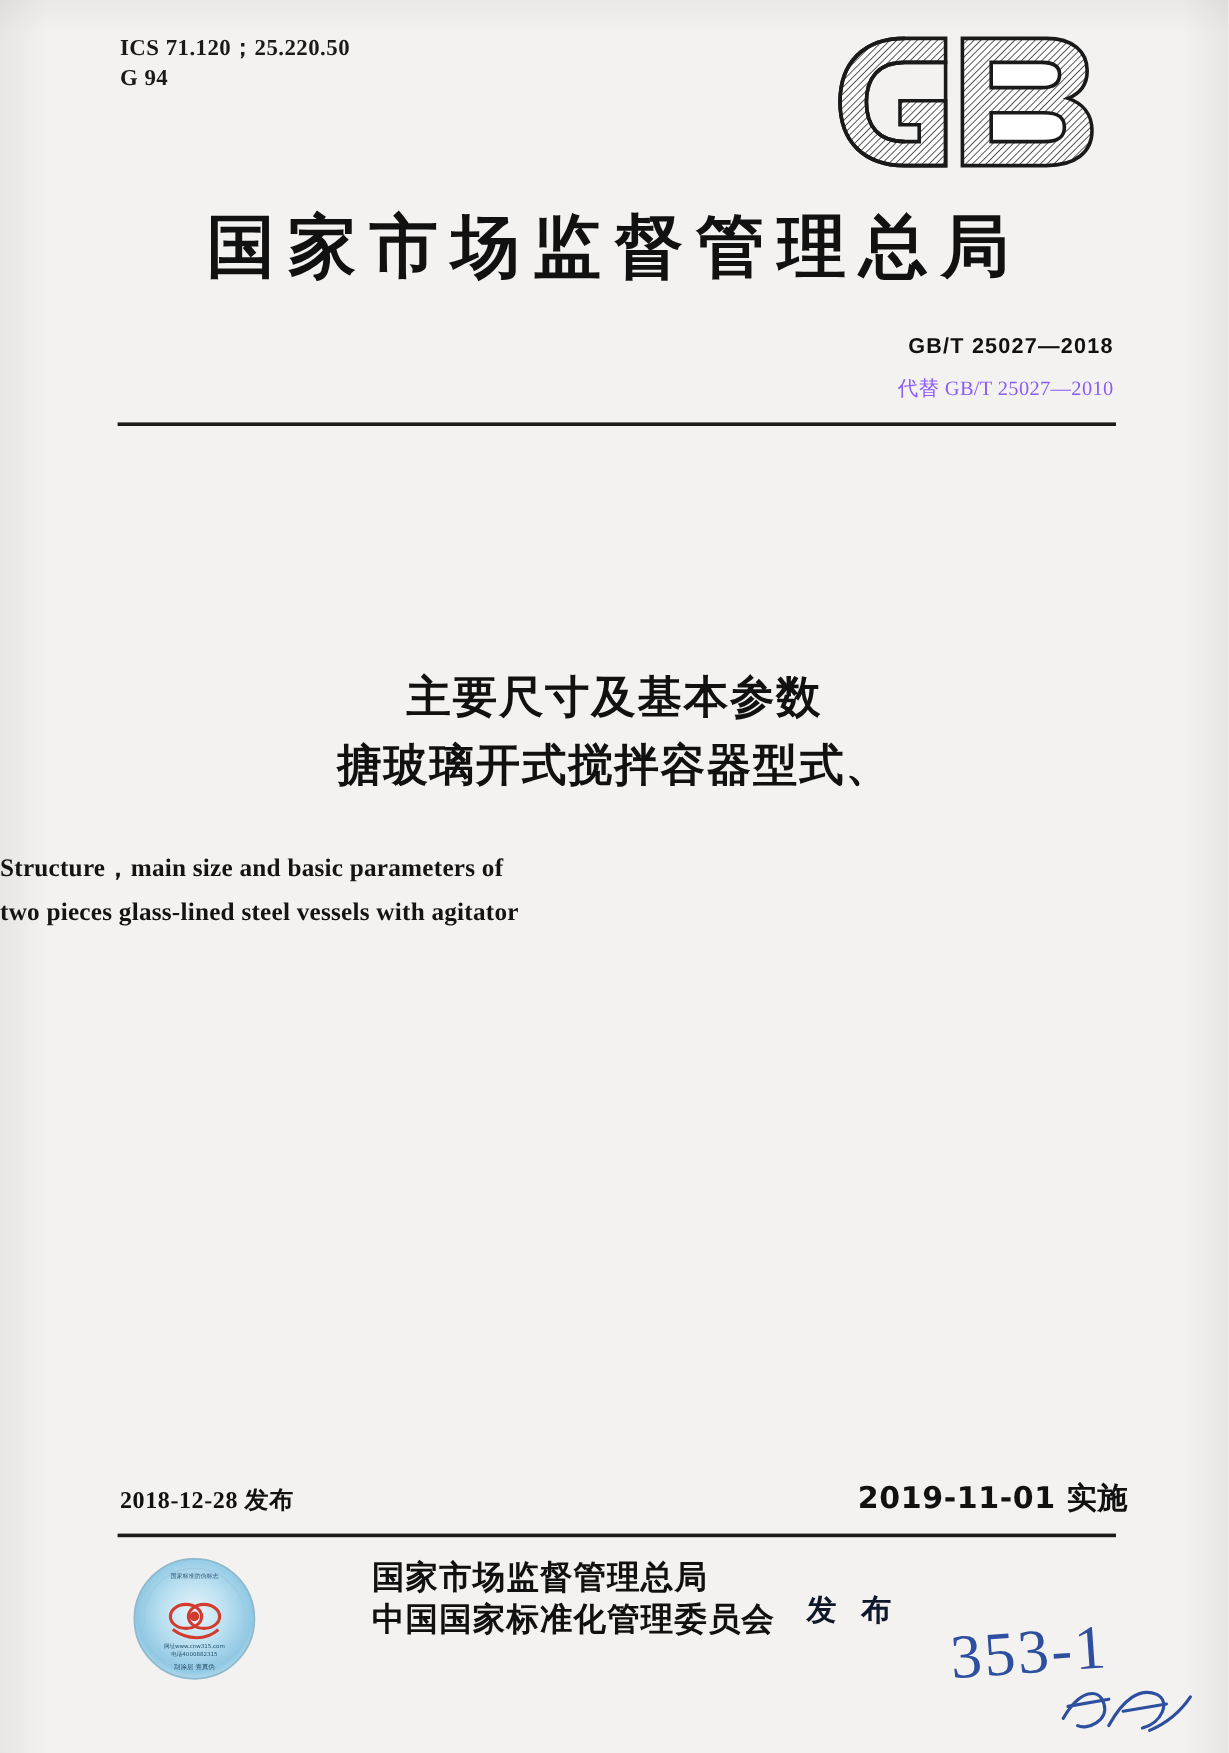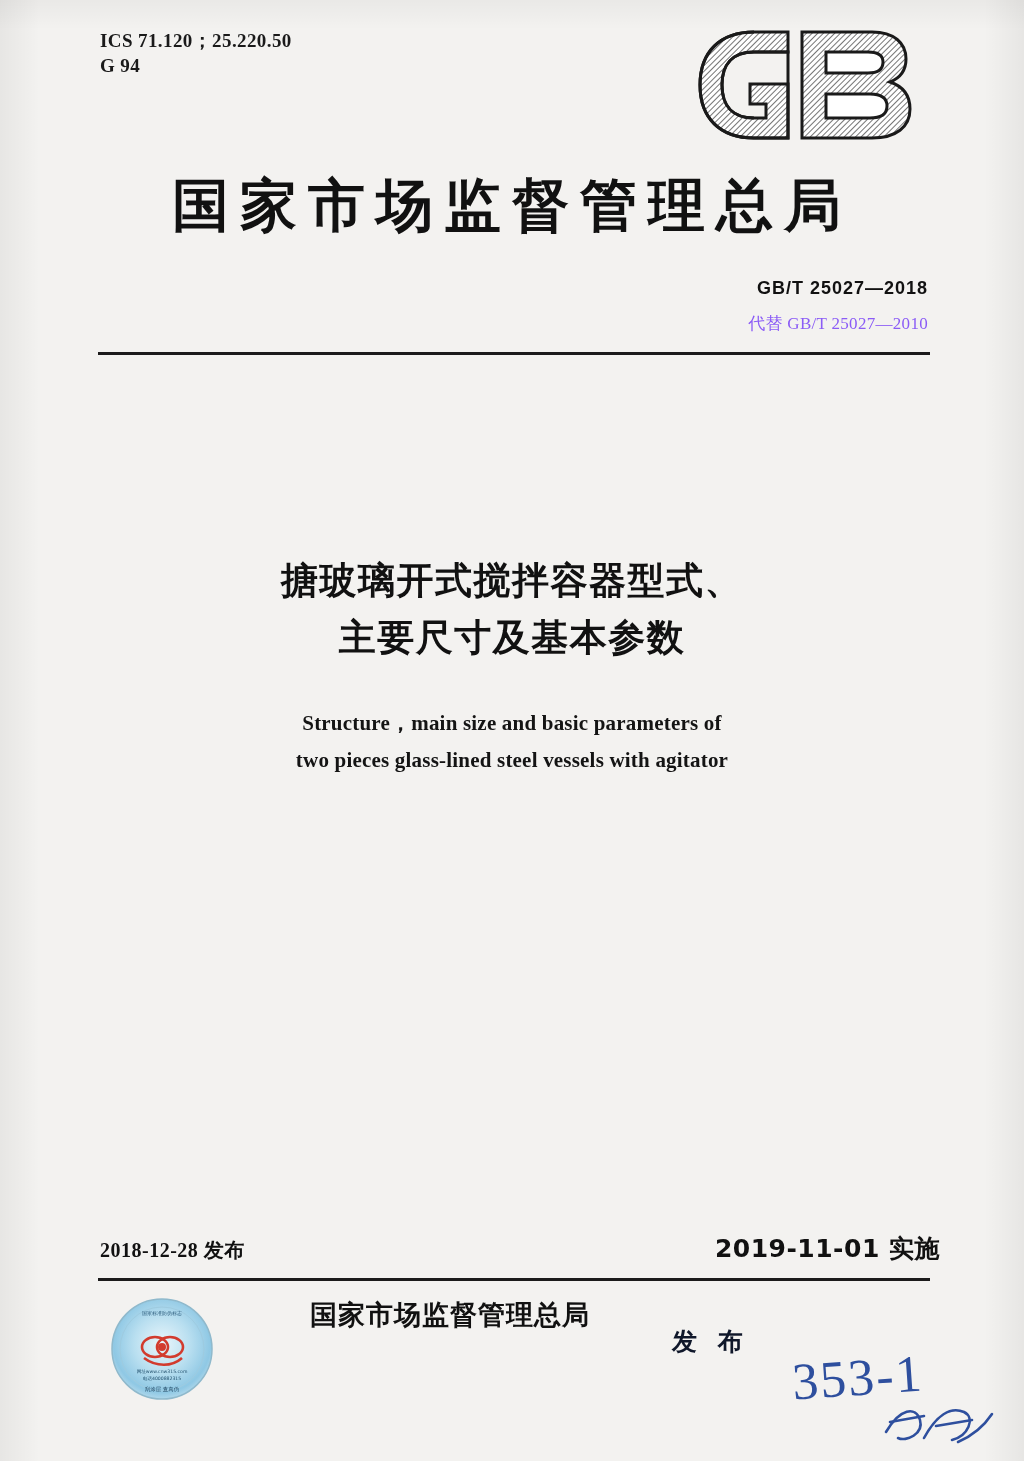--- a/index.html
+++ b/index.html
@@ -107,21 +107,20 @@
     color: #111;
     line-height: 1.55;
     letter-spacing: 1.5px;
   }
 
   .en-title {
     position: absolute;
     left: 0;
     right: 0;
     top: 705px;
-    text-align: center;
     font-family: "Liberation Serif", serif;
     font-weight: bold;
     font-size: 21px;
     color: #141414;
     line-height: 1.75;
     letter-spacing: 0.2px;
   }
 
   .date-left {
     position: absolute;
@@ -236,22 +235,22 @@
   </div>
 
   <div class="national-title">国家市场监督管理总局</div>
 
   <div class="std-no">GB/T 25027—2018</div>
   <div class="std-replace">代替 GB/T 25027—2010</div>
 
   <div class="rule-top"></div>
 
   <div class="cn-title">
+    <div>主要尺寸及基本参数</div>
     <div>搪玻璃开式搅拌容器型式、</div>
-    <div>主要尺寸及基本参数</div>
   </div>
 
   <div class="en-title">
     <div>Structure，main size and basic parameters of</div>
     <div>two pieces glass-lined steel vessels with agitator</div>
   </div>
 
   <div class="date-left">2018-12-28 发布</div>
   <div class="date-right">2019-11-01 实施</div>
   <div class="rule-bottom"></div>
@@ -277,20 +276,21 @@
         <path d="M-18 9 C-6 18 10 18 20 9" fill="none" stroke="#d23b2e" stroke-width="2.6"></path>
       </g>
       <text x="52" y="76" font-size="4.6" fill="#23516e" text-anchor="middle" font-family="DejaVu Sans, sans-serif">网址www.cnw315.com</text>
       <text x="52" y="83" font-size="4.6" fill="#23516e" text-anchor="middle" font-family="DejaVu Sans, sans-serif">电话4000882315</text>
       <text x="52" y="94" font-size="5.4" fill="#1d4460" text-anchor="middle" font-family="DejaVu Sans, sans-serif">刮涂层 查真伪</text>
     </svg>
   </div>
 
   <div class="publisher">
     <div>国家市场监督管理总局</div>
+    <div>中国国家标准化管理委员会</div>
   </div>
   <div class="publisher-action">发 布</div>
 
   <div class="handwriting-num">353-1</div>
   <div class="handwriting-sign">
     <svg width="120" height="56" viewBox="0 0 120 56" xmlns="http://www.w3.org/2000/svg">
       <g fill="none" stroke="#2e4f9e" stroke-width="2.6" stroke-linecap="round">
         <path d="M6 34 C20 10 36 8 40 22 C44 36 26 44 18 40"></path>
         <path d="M10 24 L44 18"></path>
         <path d="M44 40 C56 18 70 8 84 14 C96 20 88 38 72 42"></path>

